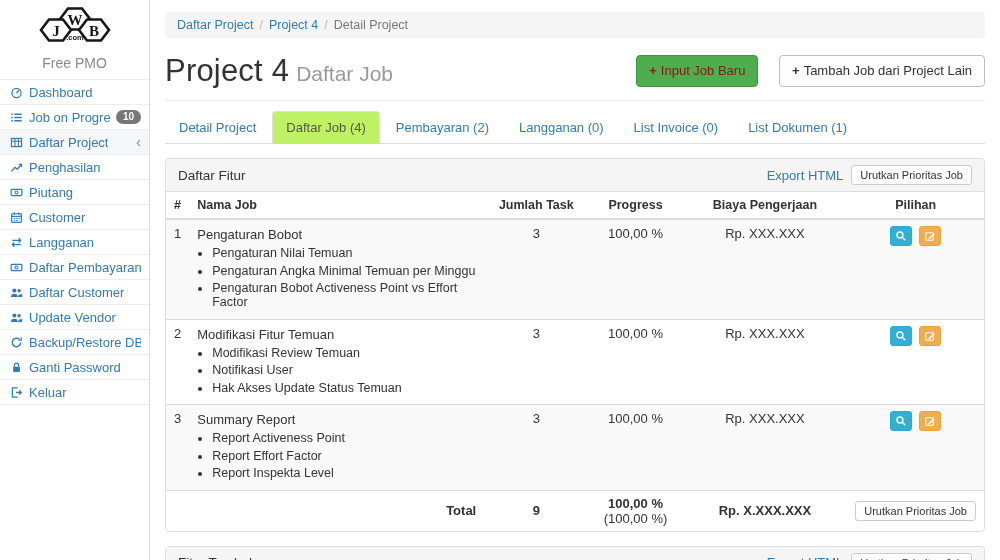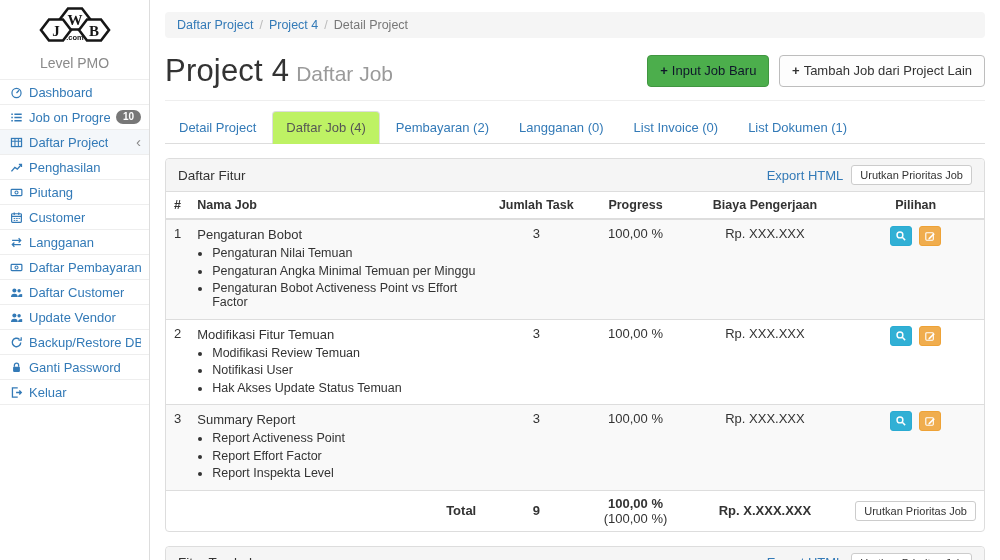--- a/index.html
+++ b/index.html
@@ -27,21 +27,21 @@
   .breadcrumb{background:#f5f5f5;border-radius:4px;padding:6px 12px;font-size:12.5px;color:#777}
   .breadcrumb a{color:#337ab7;text-decoration:none;cursor:pointer}
   .sep{margin:0 6px;color:#bbb}
 
   .page-header{display:flex;justify-content:space-between;align-items:center;
                margin-top:15px;padding-bottom:11px;border-bottom:1px solid #eee}
   .h1{font-size:31px;color:#333;letter-spacing:.2px}
   .sub{font-size:21px;color:#9a9a9a;margin-left:7px}
   .btn{font-family:inherit;font-size:13px;padding:6px 12px;border-radius:4px;cursor:pointer;line-height:1.35}
   .btn .plus{font-weight:bold;margin-right:4px}
-  .btn-green{background:#4cae4c;border:1px solid #419641;color:#0f172a;margin-right:6px}
+  .btn-green{background:#4cae4c;border:1px solid #419641;color:#7f1d1d;margin-right:17px}
   .btn-default{background:#fdfdfd;border:1px solid #bdbdbd;color:#333}
 
   .tabs{list-style:none;display:flex;margin:10px 0 0;padding:0;border-bottom:1px solid #ddd}
   .tabs li{margin:0 2px -1px 0}
   .tabs a{display:block;padding:8px 13px;font-size:13px;color:#337ab7;text-decoration:none;
           border:1px solid transparent;border-radius:4px 4px 0 0;cursor:pointer}
   .tabs li.active a{background:#bef264;border-color:#ddd #ddd transparent #ddd;color:#555}
 
   
   .panel{border:1px solid #ddd;border-radius:4px;margin-top:14px;background:#fff}
@@ -147,21 +147,21 @@
           <polygon points="12,25 20,14.5 34,14.5 42,25 34,35.5 20,35.5"></polygon>
           <polygon points="50,25 58,14.5 72,14.5 80,25 72,35.5 58,35.5"></polygon>
         </g>
         <g fill="#161616" font-family="Liberation Serif, DejaVu Serif, serif" font-weight="bold" text-anchor="middle">
           <text x="46" y="19.5" font-size="15">W</text>
           <text x="27" y="30.5" font-size="15">J</text>
           <text x="65" y="30.5" font-size="15">B</text>
           <text x="46" y="34.5" font-size="7.5" font-family="Liberation Sans, sans-serif">.com</text>
         </g>
       </svg>
-      <div class="brand">Level PMO</div>
+      <div class="brand">Free PMO</div>
     </div>
     <nav class="menu" id="menu">
         <a class="mitem">
           <svg class="micon">
             <use href="#i-gauge"></use>
           </svg>
           <span class="mlabel">Dashboard</span>
         </a>
         <a class="mitem">
           <svg class="micon">

